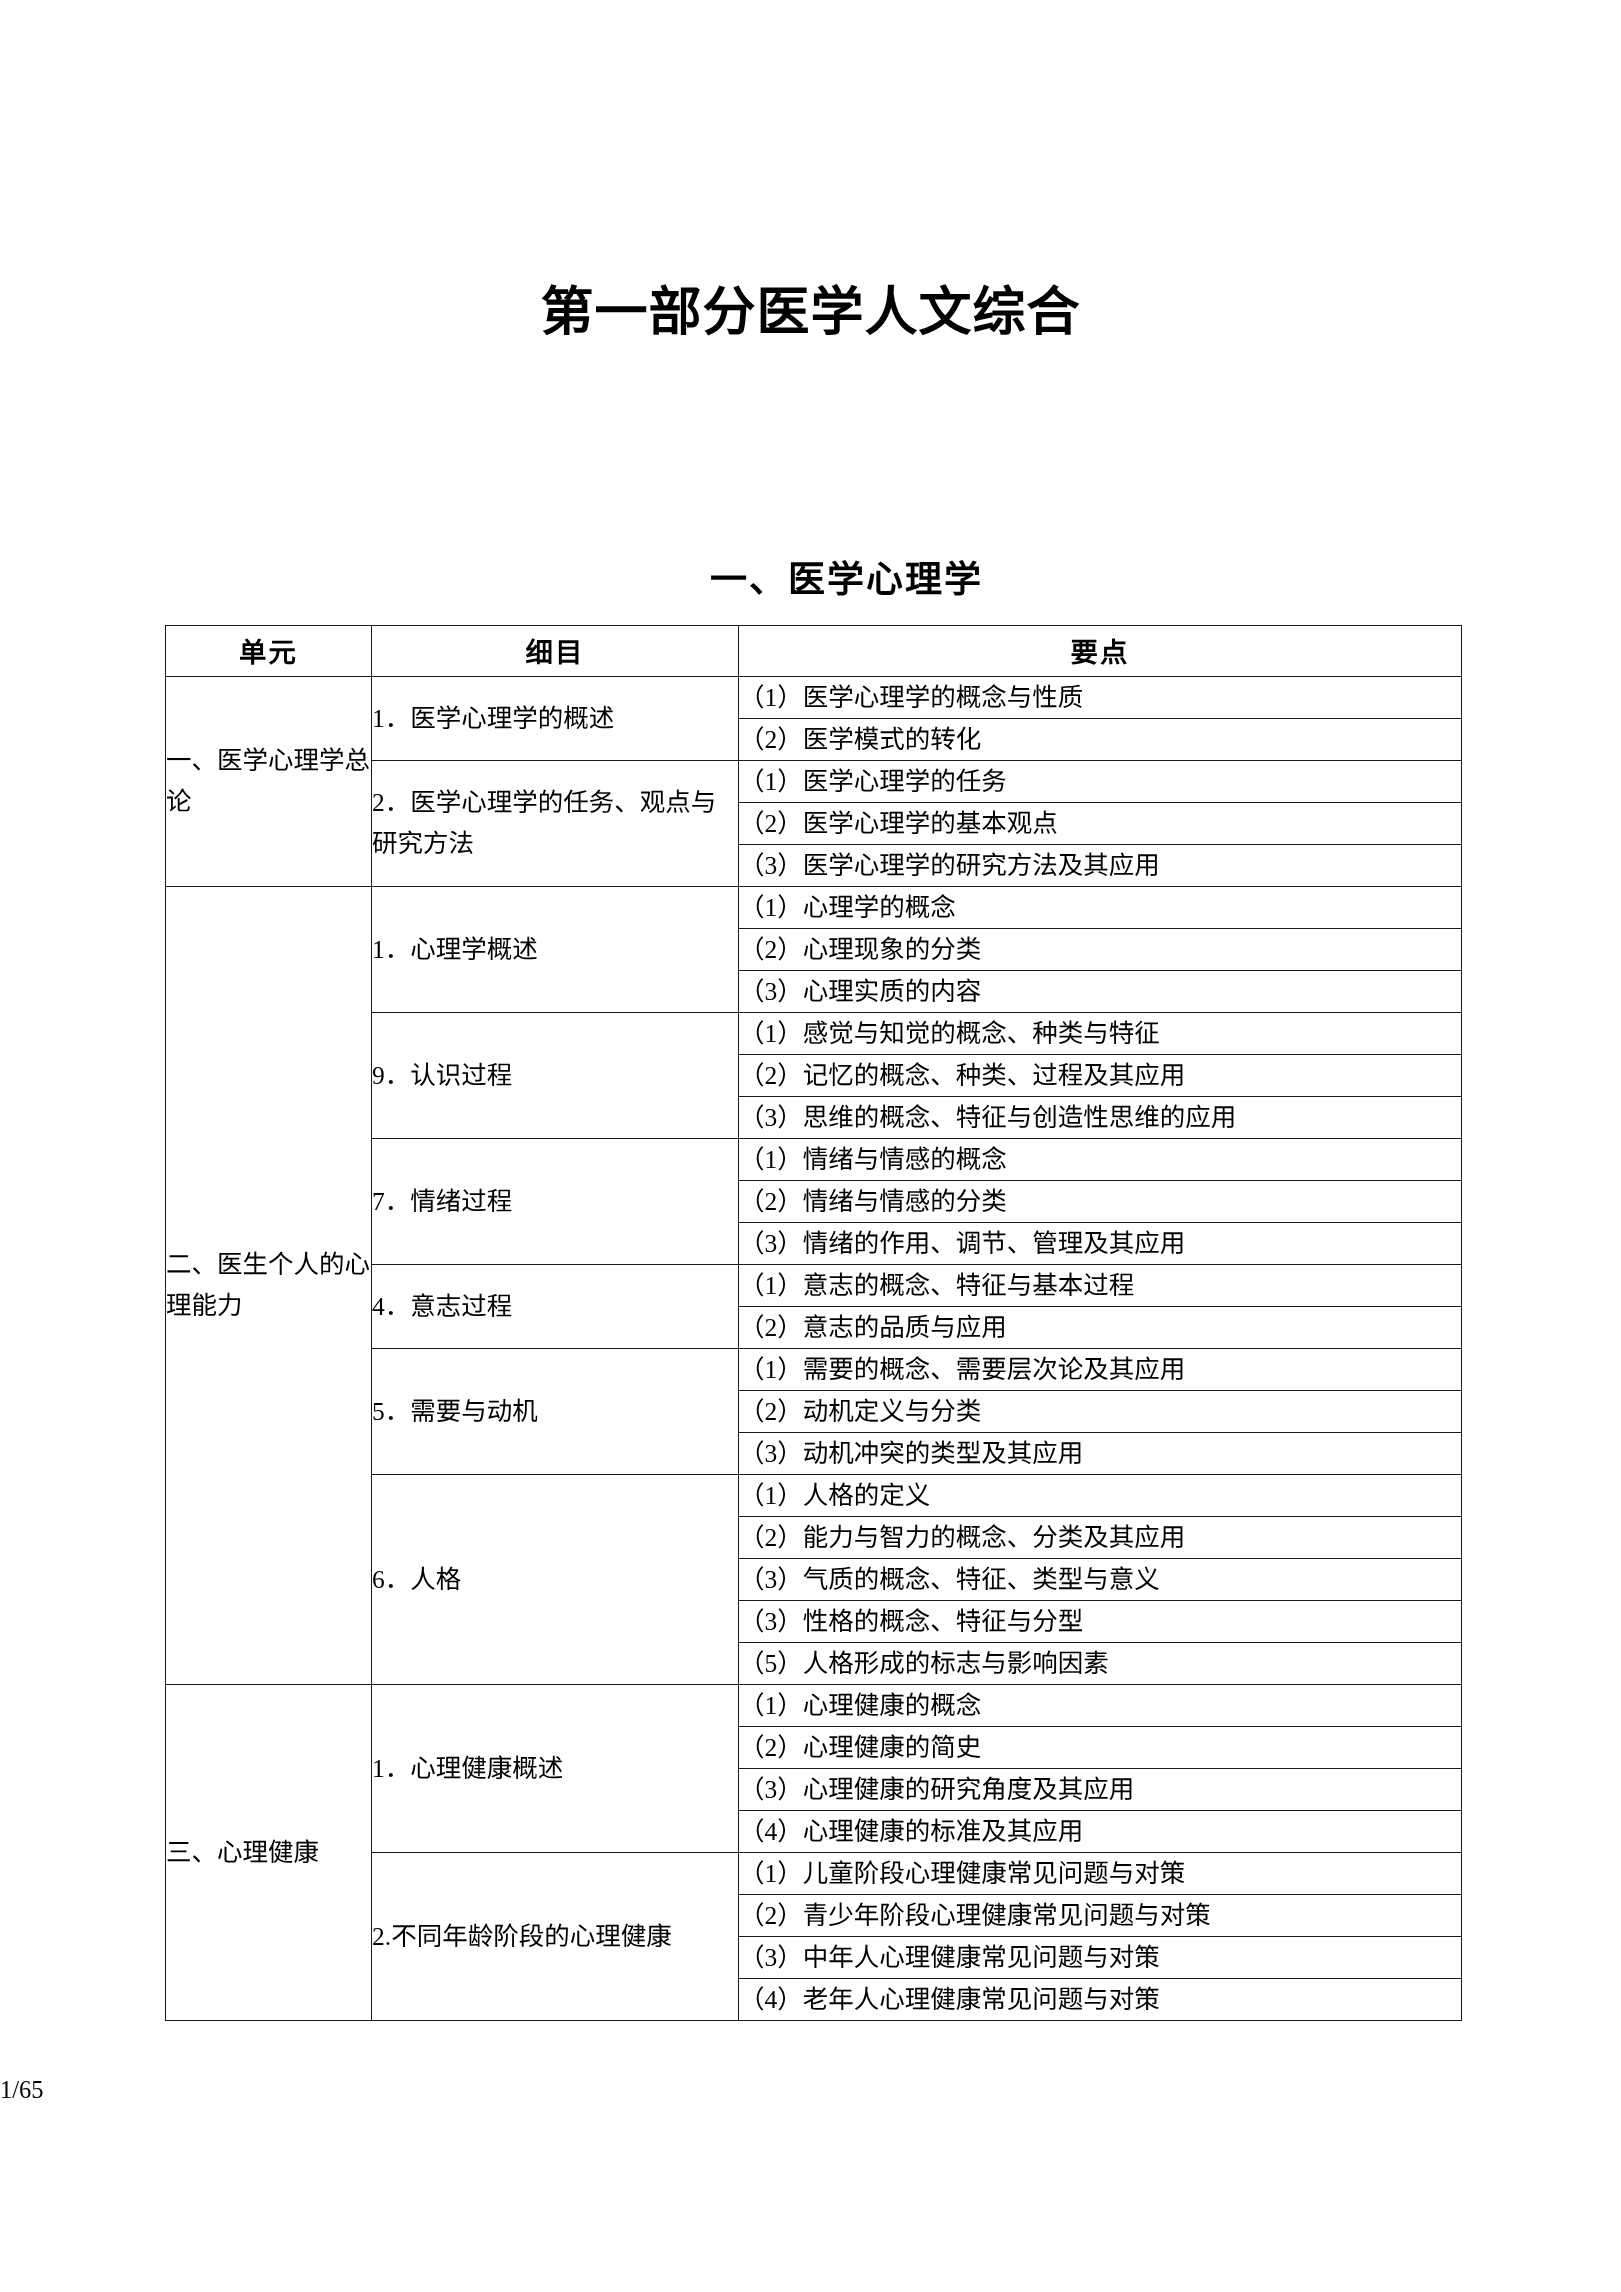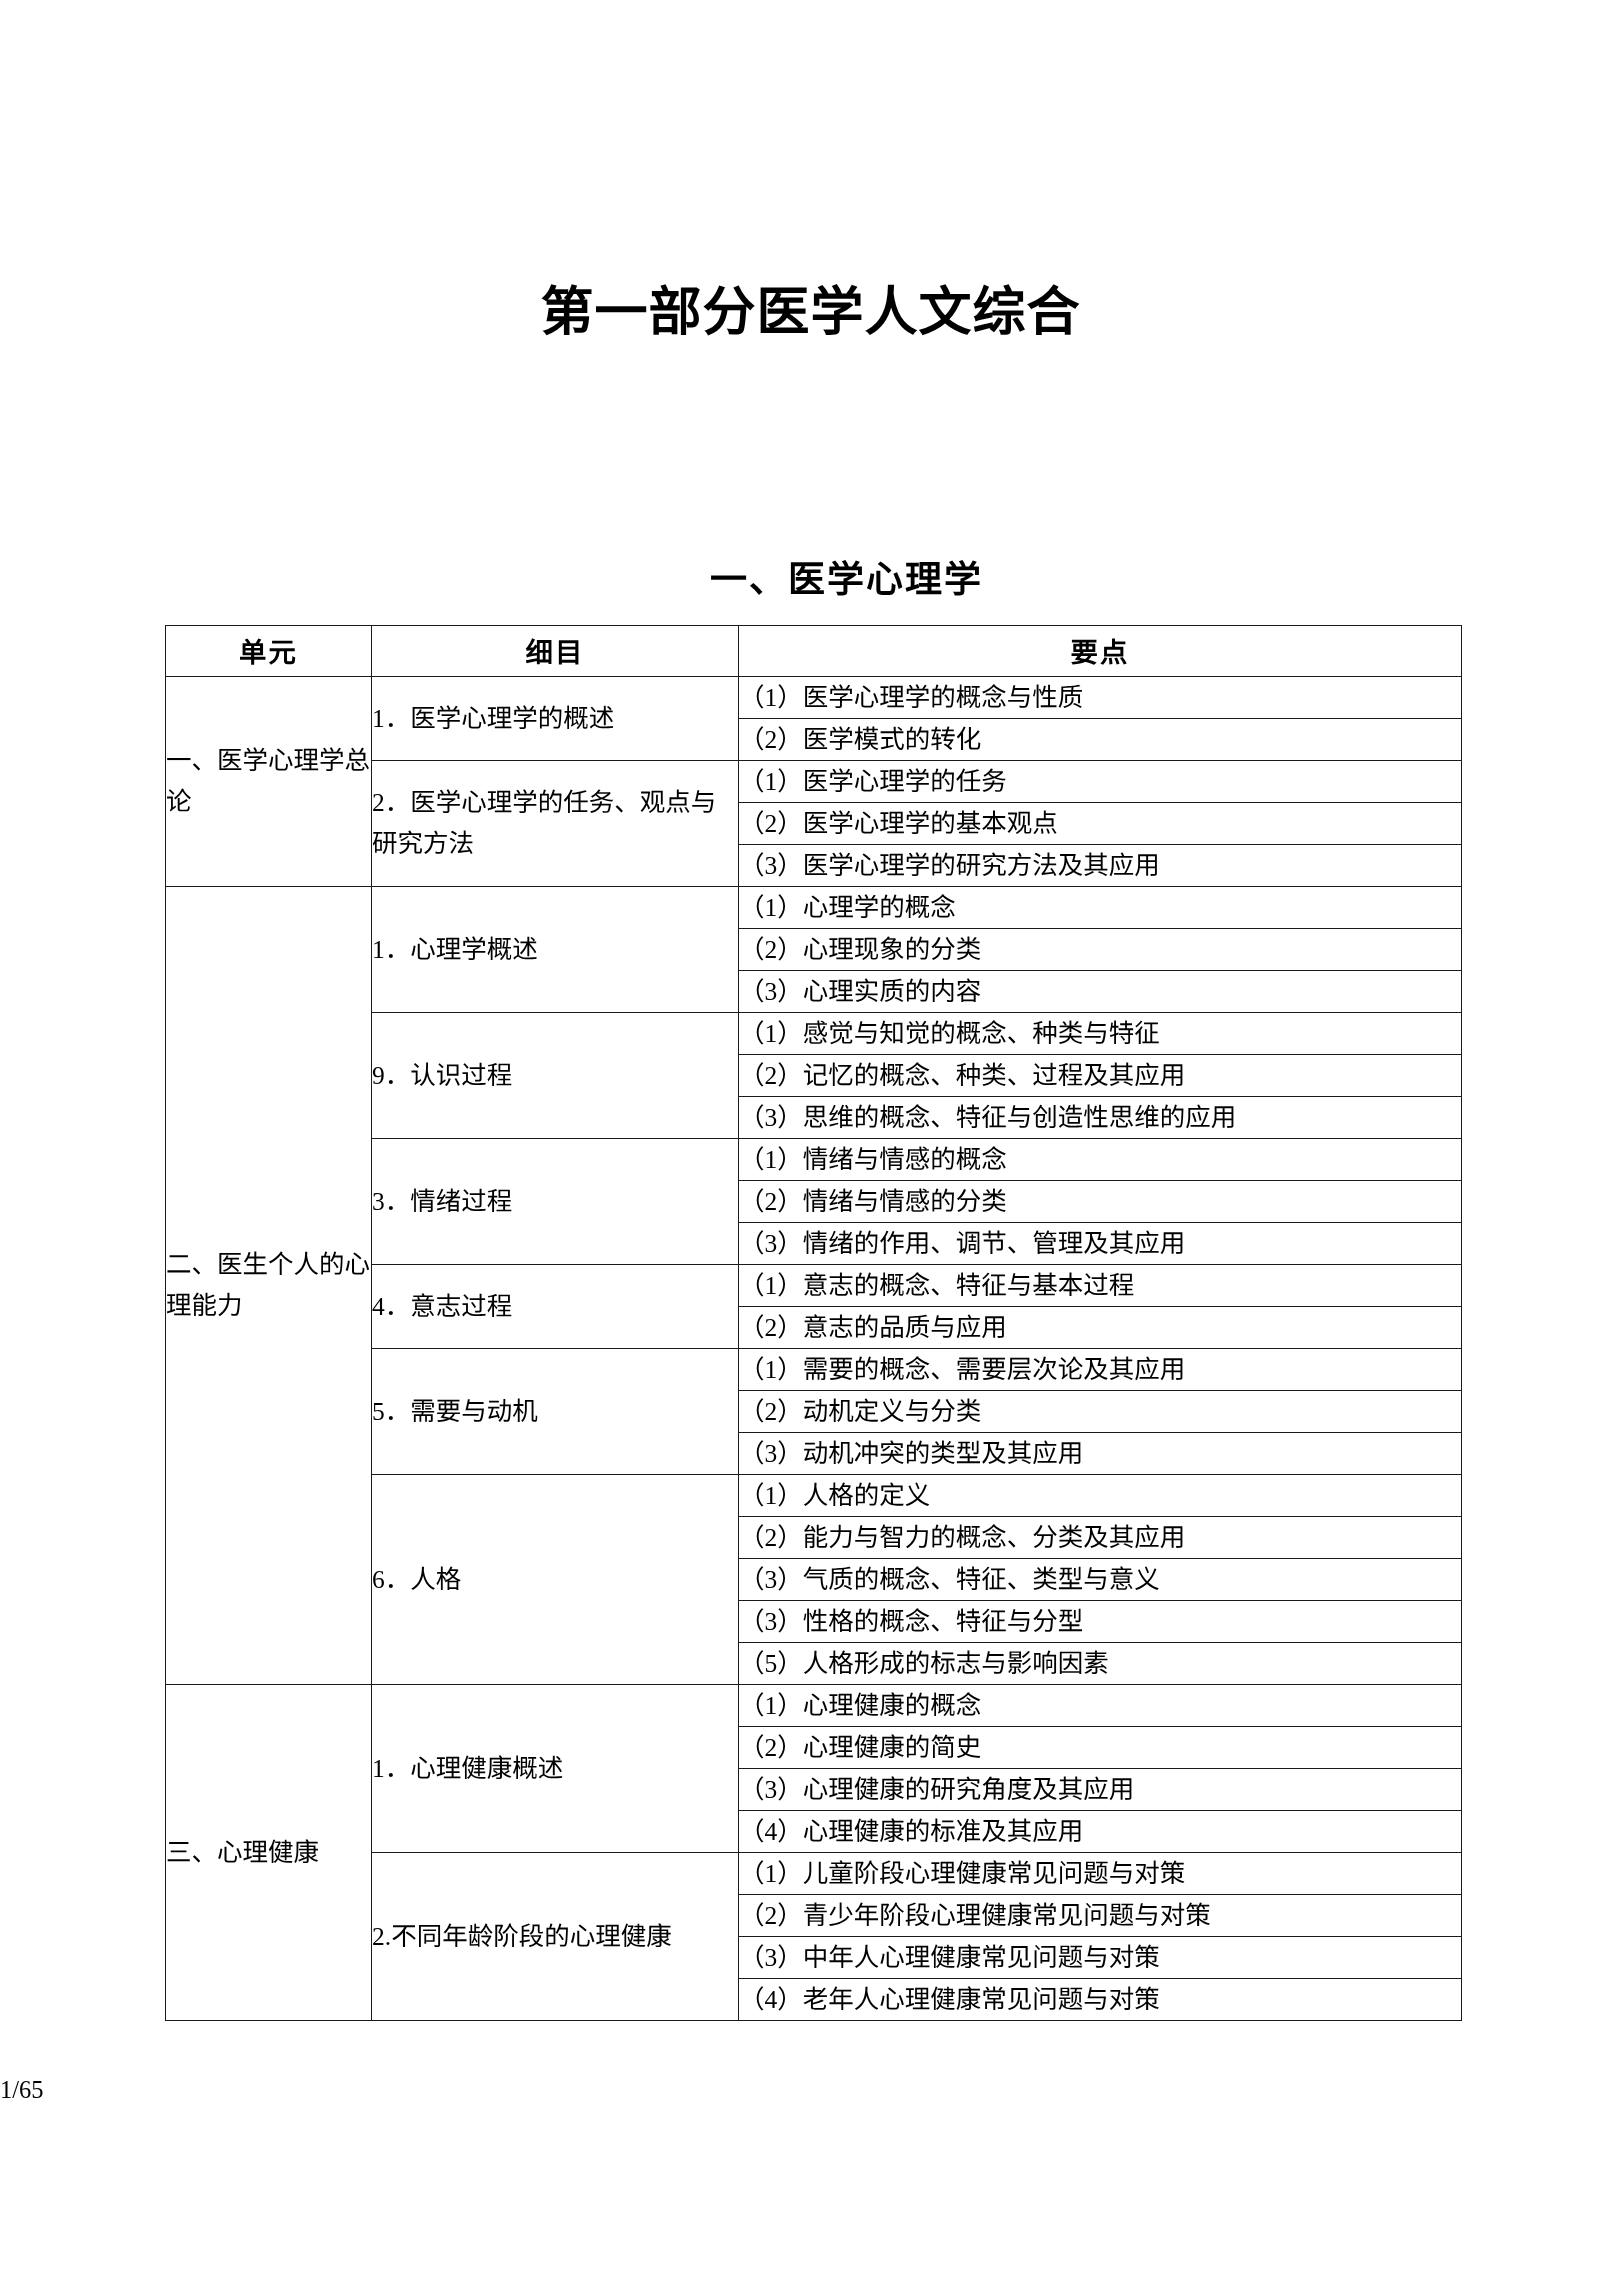--- a/index.html
+++ b/index.html
@@ -185,21 +185,21 @@
             <td class="detail-cell" rowspan="3">9．认识过程</td>
             <td class="point-cell">（1）感觉与知觉的概念、种类与特征</td>
           </tr>
           <tr>
             <td class="point-cell">（2）记忆的概念、种类、过程及其应用</td>
           </tr>
           <tr>
             <td class="point-cell">（3）思维的概念、特征与创造性思维的应用</td>
           </tr>
           <tr>
-            <td class="detail-cell" rowspan="3">3．情绪过程</td>
+            <td class="detail-cell" rowspan="3">7．情绪过程</td>
             <td class="point-cell">（1）情绪与情感的概念</td>
           </tr>
           <tr>
             <td class="point-cell">（2）情绪与情感的分类</td>
           </tr>
           <tr>
             <td class="point-cell">（3）情绪的作用、调节、管理及其应用</td>
           </tr>
           <tr>
             <td class="detail-cell" rowspan="2">4．意志过程</td>

